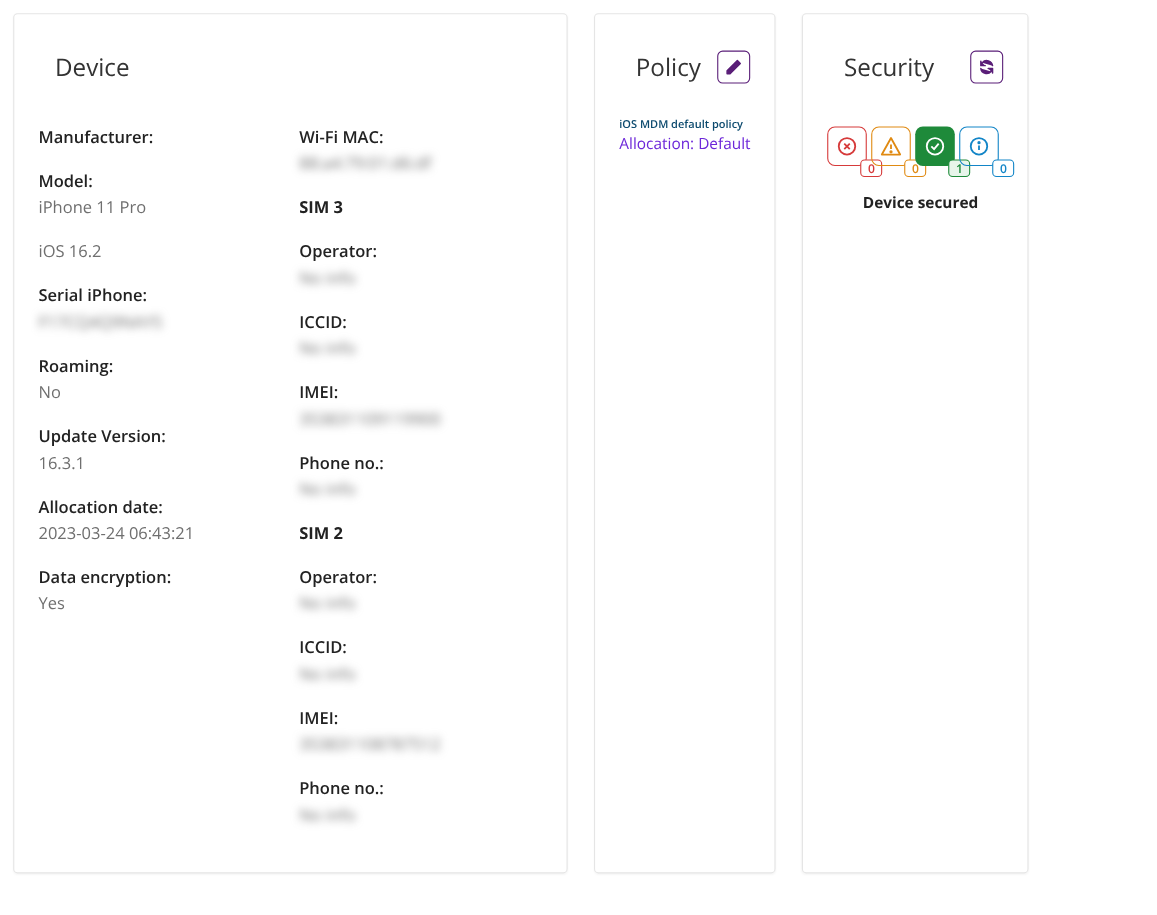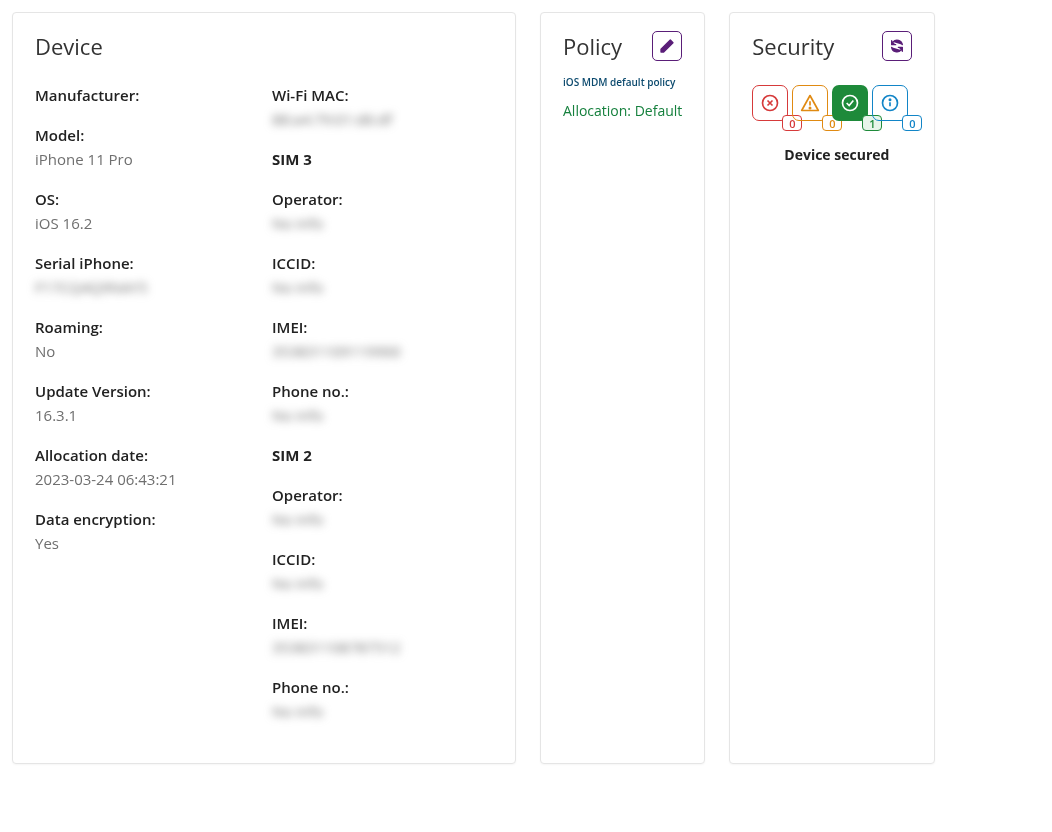--- a/index.html
+++ b/index.html
@@ -27,21 +27,21 @@
   .card-header {
     display: flex;
     justify-content: space-between;
     align-items: center;
     margin-bottom: 24px;
   }
   .card-title {
     font-size: 22px;
     font-weight: 400;
     color: #333;
-    margin: 0;
+    margin: 15px;
     text-align: right;
   }
   .device-cols {
     display: grid;
     grid-template-columns: 1fr 1fr;
     gap: 0 16px;
   }
   .field { margin-bottom: 20px; }
   .f-label {
     font-weight: 600;
@@ -66,21 +66,21 @@
   .icon-btn {
     width: 30px; height: 30px;
     border: 1.5px solid #5a1e78;
     border-radius: 5px;
     display: flex; align-items: center; justify-content: center;
     cursor: pointer;
     background: #fff;
   }
   .icon-btn svg { width: 16px; height: 16px; stroke: #5a1e78; fill: #5a1e78; }
   .policy-name { font-weight: 600; font-size: 10px; color: #0c4a6e; }
-  .policy-alloc { font-size: 14px; color: #15803d; margin-top: 12px; }
+  .policy-alloc { font-size: 14px; color: #6d28d9; margin-top: 2px; }
 
   .sec-icons {
     display: flex;
     justify-content: space-around;
     margin: 14px 0 20px;
   }
   .sec-item { position: relative; width: 40px; height: 40px; }
   .sec-main {
     width: 36px; height: 36px;
     border-radius: 7px;
@@ -119,21 +119,20 @@
     <div class="device-cols">
       <div>
         <div class="field">
             <div class="f-label">Manufacturer:</div>
           </div>
         <div class="field">
             <div class="f-label">Model:</div>
             <div class="f-value">iPhone 11 Pro</div>
           </div>
         <div class="field">
-            <div class="f-label">OS:</div>
             <div class="f-value">iOS 16.2</div>
           </div>
         <div class="field">
             <div class="f-label">Serial iPhone:</div>
             <div class="f-value blur">F17CQ4Q9NAY5</div>
           </div>
         <div class="field">
             <div class="f-label">Roaming:</div>
             <div class="f-value">No</div>
           </div>

